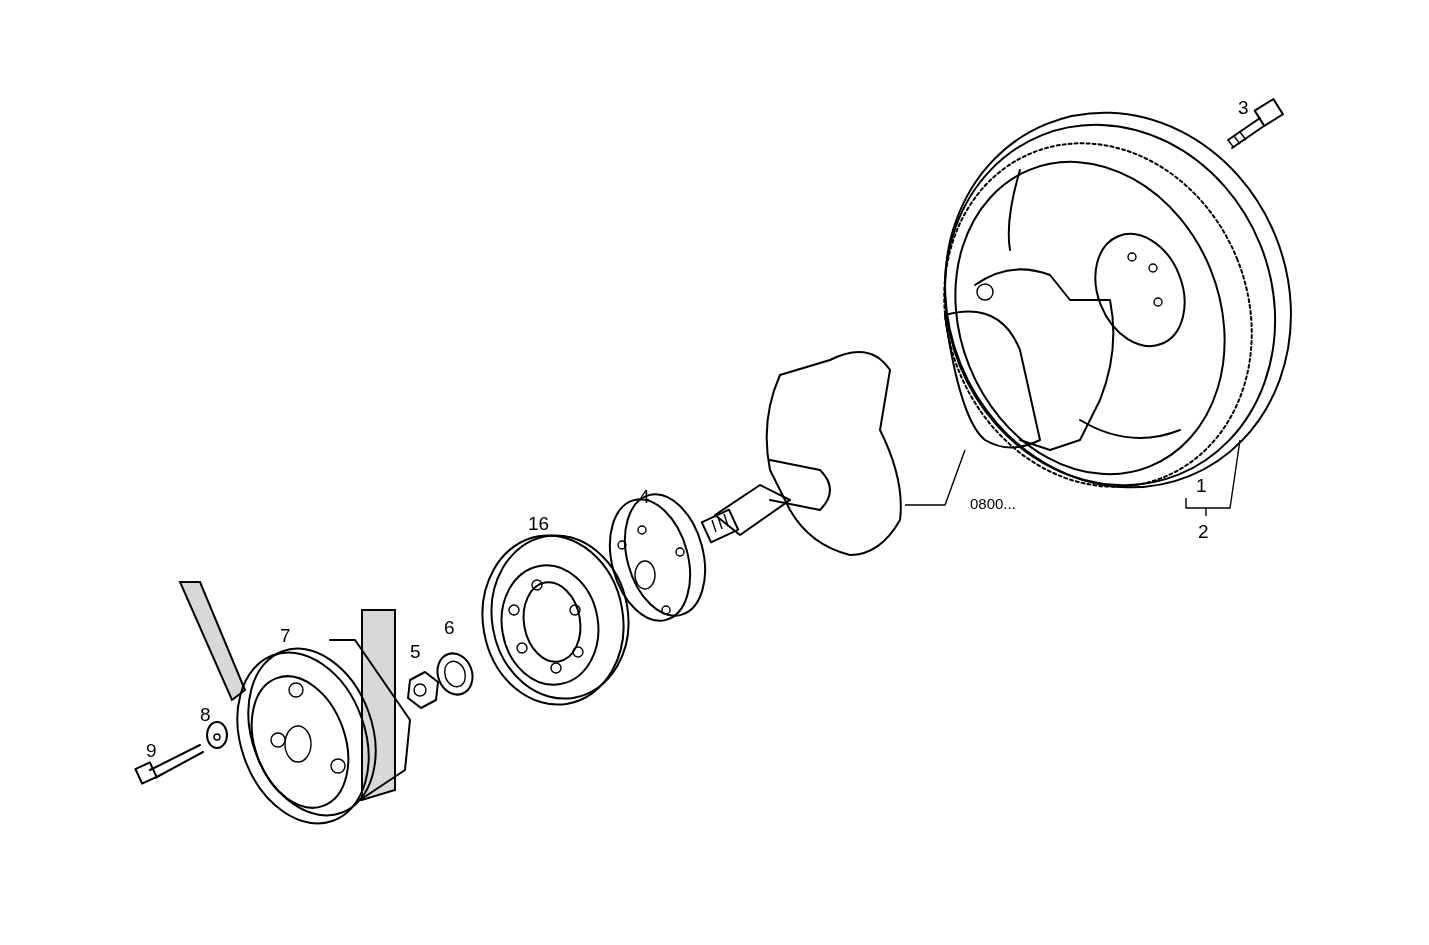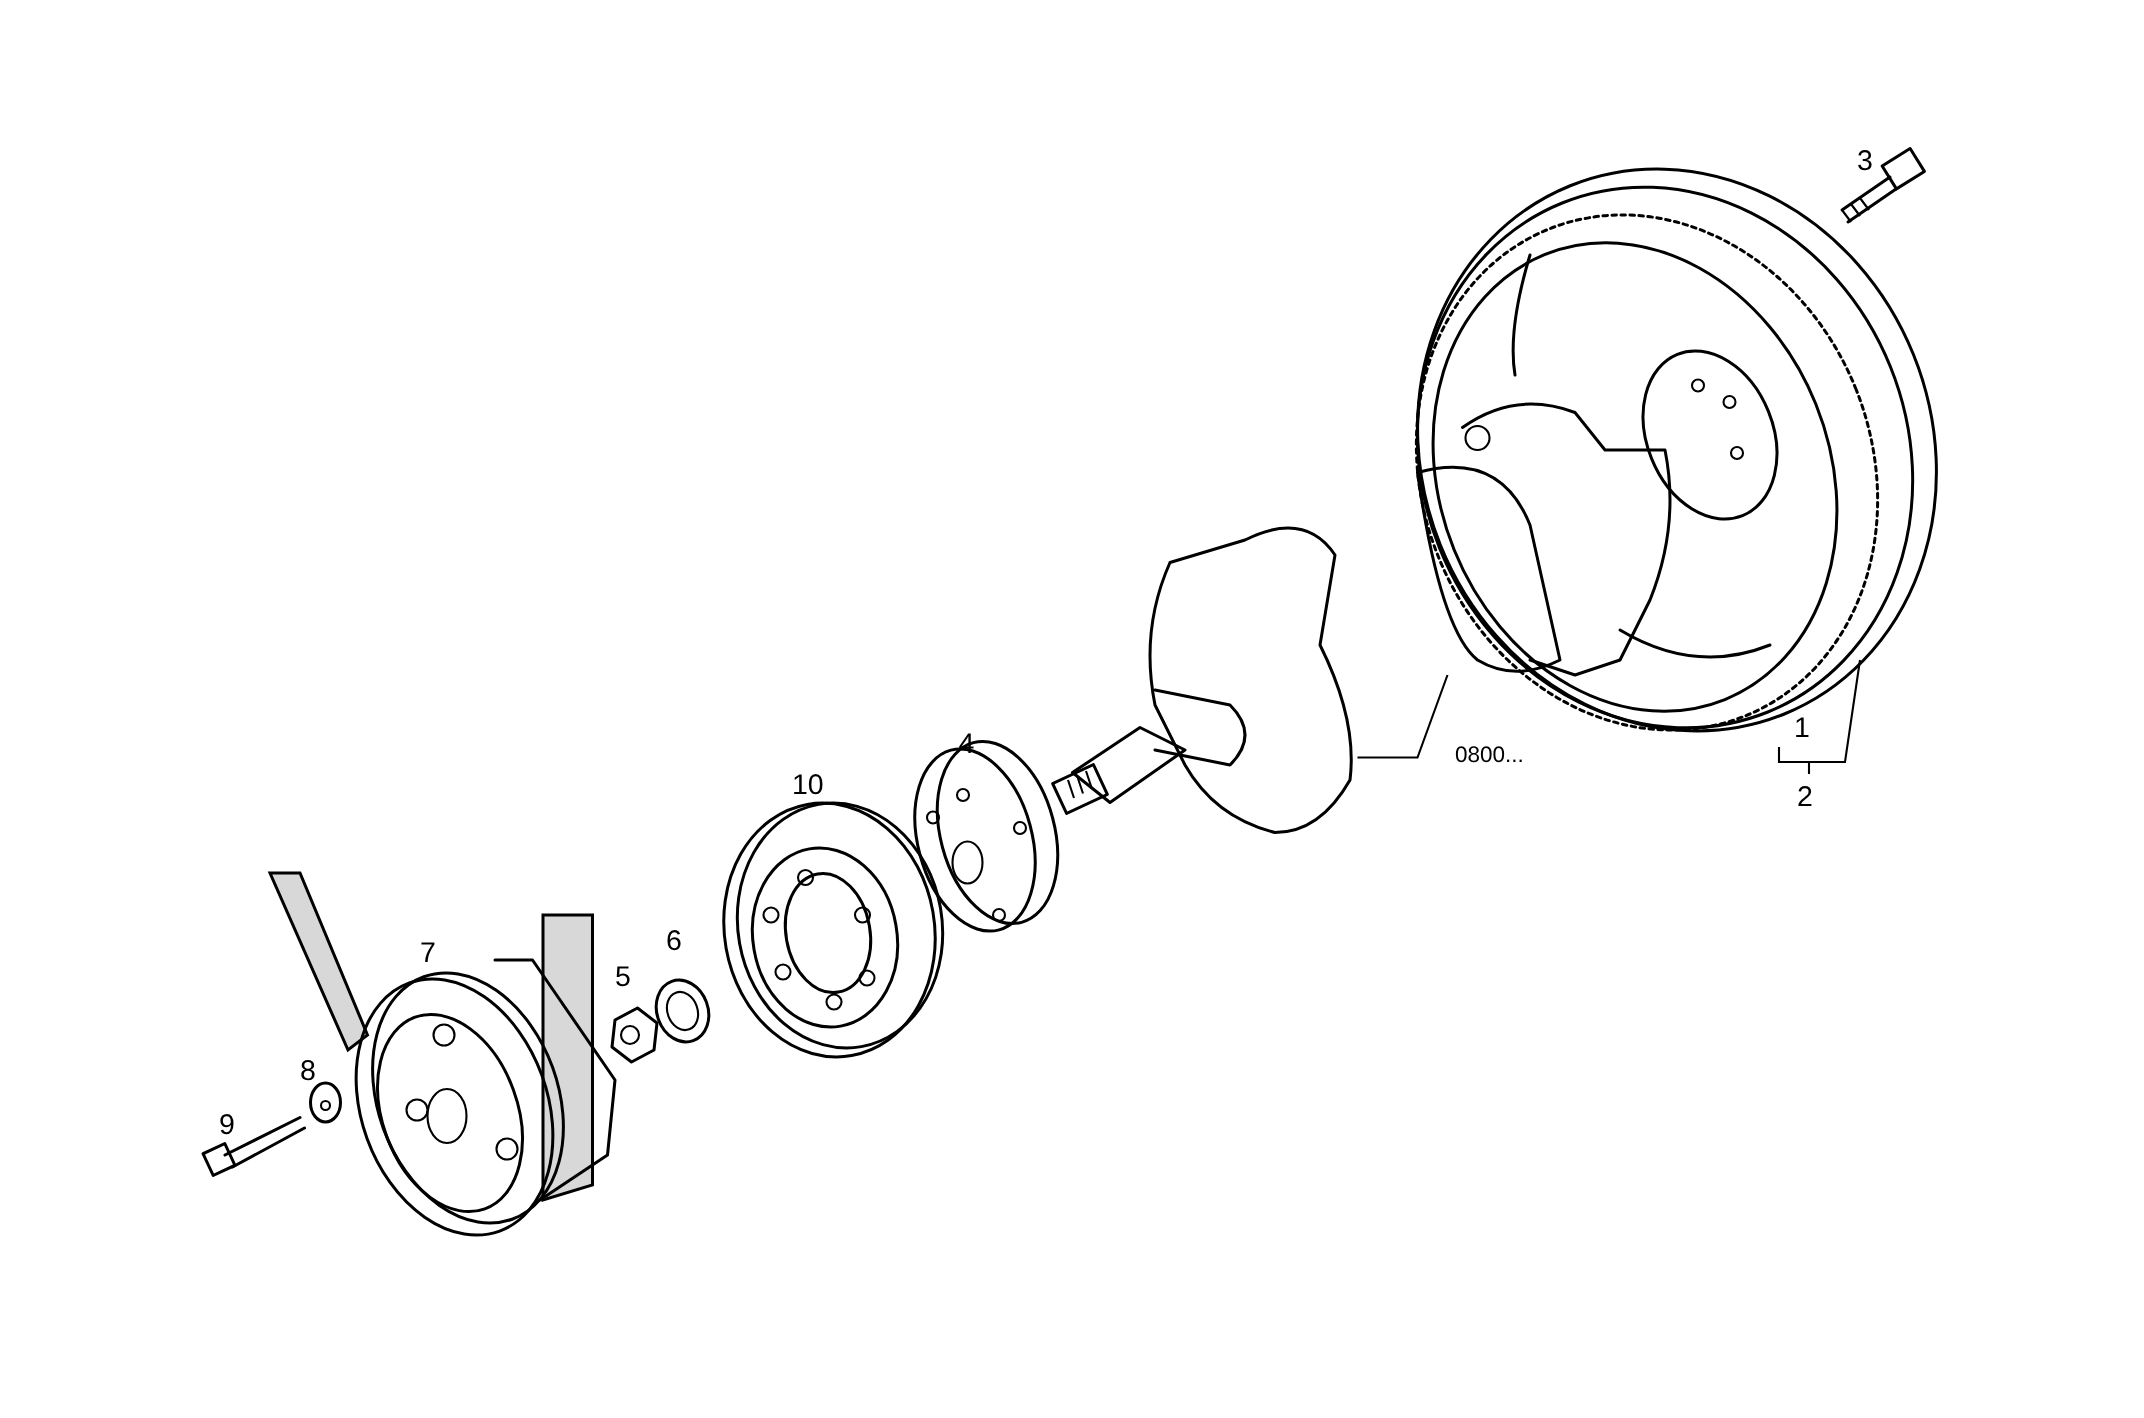--- a/index.html
+++ b/index.html
@@ -112,15 +112,15 @@
 
 <span class="lbl" style="left:1196px;top:476px">1</span>
 <span class="lbl" style="left:1198px;top:522px">2</span>
 <span class="lbl" style="left:1238px;top:98px">3</span>
 <span class="lbl" style="left:639px;top:487px">4</span>
 <span class="lbl" style="left:410px;top:642px">5</span>
 <span class="lbl" style="left:444px;top:618px">6</span>
 <span class="lbl" style="left:280px;top:626px">7</span>
 <span class="lbl" style="left:200px;top:705px">8</span>
 <span class="lbl" style="left:146px;top:741px">9</span>
-<span class="lbl" style="left:528px;top:514px">10</span>
+<span class="lbl" style="left:528px;top:514px">16</span>
 <span class="lbl ref" style="left:970px;top:496px">0800...</span>
 </div>
 
 </body></html>

